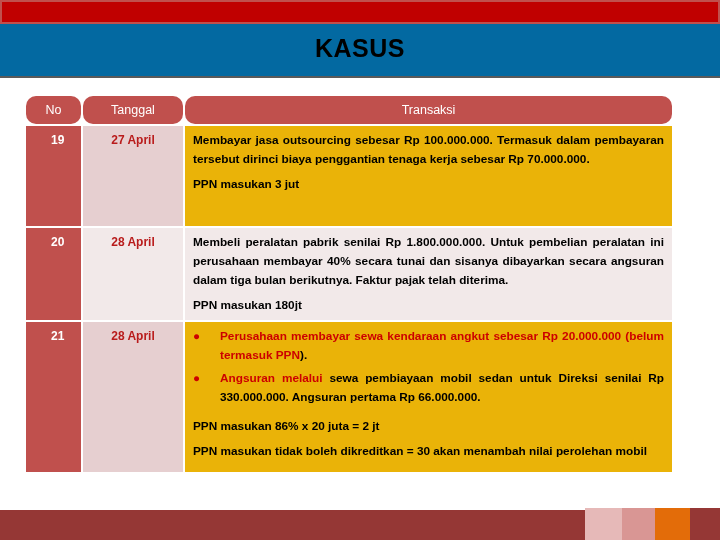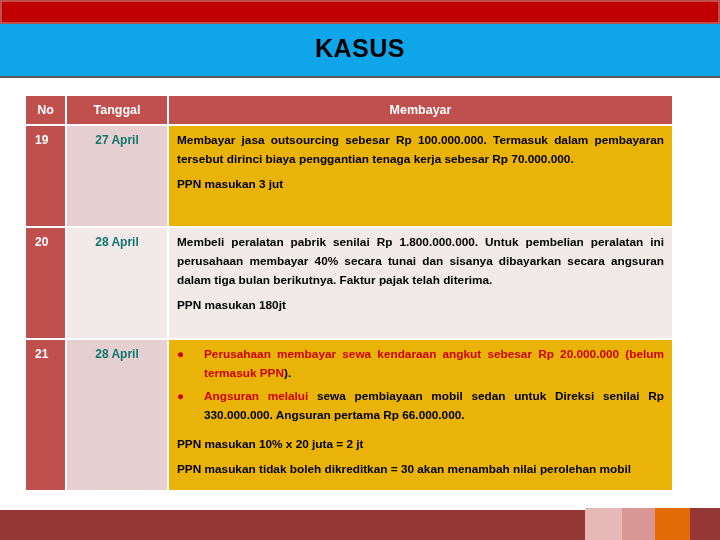--- a/index.html
+++ b/index.html
@@ -1,29 +1,29 @@
 <!DOCTYPE html>
 <html><head>
 <meta charset="utf-8">
 <style>
   html, body { margin:0; padding:0; }
   body { width:720px; height:540px; position:relative; background:#ffffff; overflow:hidden;
          font-family:"Liberation Sans", sans-serif; }
   .topbar { position:absolute; left:0; top:0; width:720px; height:24px; background:#c00000;
             border:2px solid #c0504d; box-sizing:border-box; }
-  .titleband { position:absolute; left:0; top:24px; width:720px; height:54px; background:#0ea5e9;
+  .titleband { position:absolute; left:0; top:24px; width:720px; height:54px; background:#0369a1;
                border-bottom:2px solid #5a5a5a; box-sizing:border-box; }
   .title { position:absolute; left:0; right:0; top:10px; text-align:center; font-size:25px;
            font-weight:bold; color:#000; letter-spacing:0.5px; }
   table { position:absolute; left:24px; top:94px; border-collapse:separate; border-spacing:2px;
           width:650px; font-size:12px; }
-  th { background:#c0504d; color:#ffffff; font-weight:bold; height:26px; font-size:12.5px; }
+  th { background:#c0504d; color:#ffffff; font-weight:normal; height:26px; font-size:12.5px;border-radius:10px; }
   td { vertical-align:top; padding:5px 8px; line-height:19px; }
-  td.no { background:#c0504d; color:#ffffff; font-weight:bold; text-align:left; width:22px; padding-left:9px; }
-  td.date { background:#e6cfd0; color:#0f766e; text-align:center; width:84px; font-weight:bold; font-size:12px; }
+  td.no { background:#c0504d; color:#ffffff; font-weight:bold; text-align:left; width:22px; padding-left:25px; }
+  td.date { background:#e6cfd0; color:#b91c1c; text-align:center; width:84px; font-weight:bold; font-size:12px; }
   td.tx { background:#eab308; color:#000; text-align:justify; font-weight:bold; font-size:11.8px; }
   tr.alt td.date, tr.alt td.tx { background:#f2e9e9; }
   .red { color:#cc0000; }
   .para { margin:0 0 6px 0; }
   .bul { display:flex; margin-bottom:4px; }
   .bul .dot { width:27px; flex:0 0 27px; color:#cc0000; }
   .footer { position:absolute; left:0; top:510px; width:720px; height:30px; background:#953735; }
   .sq { position:absolute; top:508px; height:32px; }
 </style>
 </head>
@@ -32,53 +32,53 @@
 <div class="topbar"></div>
 <div class="titleband">
   <div class="title">KASUS</div>
 </div>
 
 <table>
   <thead>
     <tr>
       <th>No</th>
       <th>Tanggal</th>
-      <th>Membayar</th>
+      <th>Transaksi</th>
     </tr>
   </thead>
   <tbody>
     <tr style="height:100px;">
       <td class="no">19</td>
       <td class="date">27 April</td>
       <td class="tx red">
         <p class="para">Membayar jasa outsourcing sebesar Rp 100.000.000. Termasuk dalam pembayaran tersebut dirinci biaya penggantian tenaga kerja sebesar Rp 70.000.000.</p>
         <p class="para">PPN masukan 3 jut</p>
       </td>
     </tr>
     <tr class="alt" style="height:76px;">
       <td class="no">20</td>
       <td class="date">28 April</td>
       <td class="tx">
         <p class="para">Membeli peralatan pabrik senilai Rp 1.800.000.000. Untuk pembelian peralatan ini perusahaan membayar 40% secara tunai dan sisanya dibayarkan secara angsuran dalam tiga bulan berikutnya. Faktur pajak telah diterima.</p>
-        <p class="para" style="margin-bottom:18px">PPN masukan 180jt</p>
+        <p class="para" style="margin-bottom:0">PPN masukan 180jt</p>
       </td>
     </tr>
     <tr style="height:115px;">
       <td class="no">21</td>
       <td class="date">28 April</td>
       <td class="tx">
         <div class="bul">
           <span class="dot">●</span>
           <span><span class="red">Perusahaan membayar sewa kendaraan angkut sebesar Rp 20.000.000 (belum termasuk PPN</span><span>).</span></span>
         </div>
         <div class="bul" style="margin-bottom:10px;">
           <span class="dot">●</span>
           <span><span class="red">Angsuran melalui</span><span> sewa pembiayaan mobil sedan untuk Direksi senilai Rp 330.000.000. Angsuran pertama Rp 66.000.000.</span></span>
         </div>
-        <p class="para">PPN masukan 10% x 20 juta = 2 jt</p>
+        <p class="para">PPN masukan 86% x 20 juta = 2 jt</p>
         <p class="para">PPN masukan tidak boleh dikreditkan = 30 akan menambah nilai perolehan mobil</p>
       </td>
     </tr>
   </tbody>
 </table>
 
 <div class="footer"></div>
 <div class="sq" style="left:585px;width:37px;background:#e6b9b8;"></div>
 <div class="sq" style="left:622px;width:33px;background:#d99694;"></div>
 <div class="sq" style="left:655px;width:35px;background:#e36c09;"></div>

